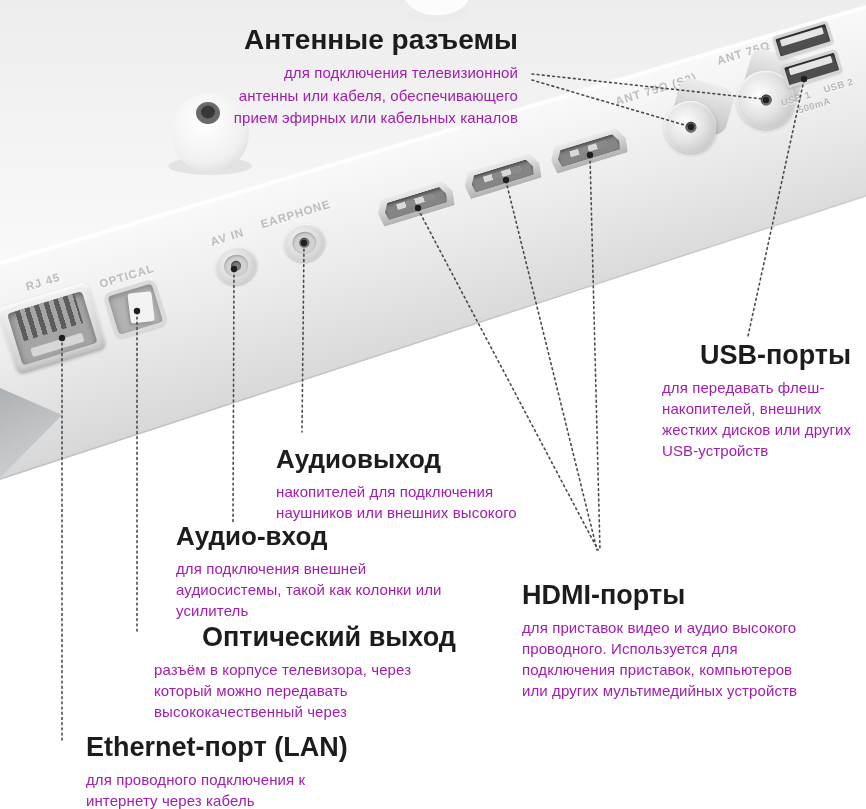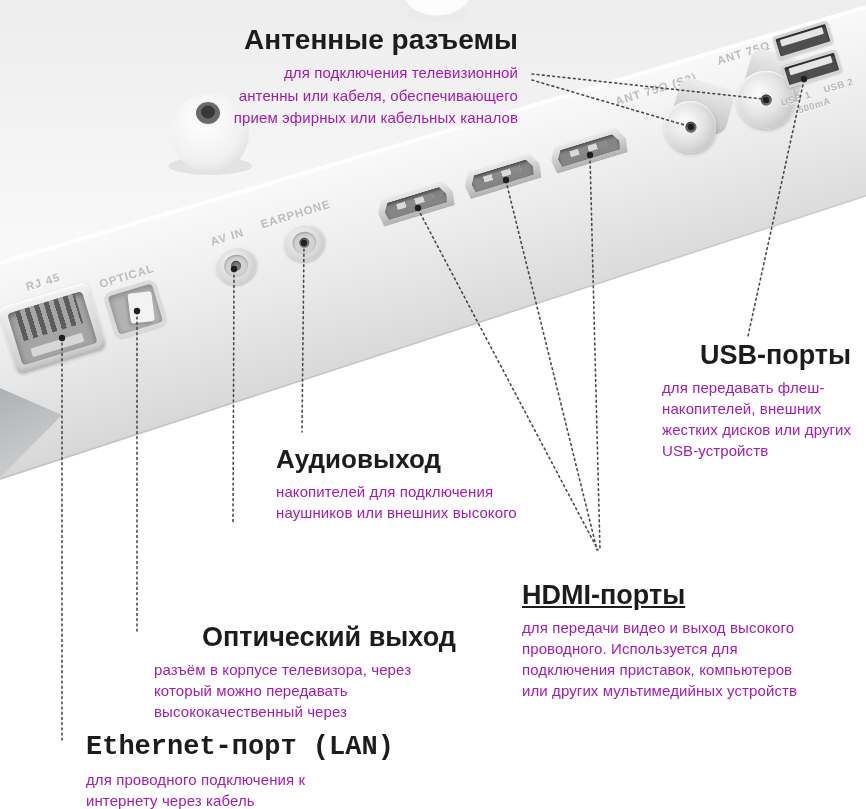--- a/index.html
+++ b/index.html
@@ -18,23 +18,23 @@
   .ann-antenna .ann-line  { line-height:22.5px; }
   .ann-usb      { left:662px; top:340px; }
   .ann-usb      .ann-title { font-size:27px;text-align:right; }
   .ann-audioout { left:276px; top:445px; }
   .ann-audioout .ann-title { font-size:26px; }
   .ann-audioin  { left:176px; top:522px; }
   .ann-audioin  .ann-title { font-size:26px; }
   .ann-optical  { left:154px; top:622px; }
   .ann-optical  .ann-title { font-size:27px;margin-left:48px; }
   .ann-ethernet { left:86px;  top:732px; }
-  .ann-ethernet .ann-title { font-size:27px;font-family:Liberation Mono, monospace; }
+  .ann-ethernet .ann-title { font-size:27px; }
   .ann-hdmi     { left:522px; top:580px; }
-  .ann-hdmi     .ann-title { font-size:27px;text-decoration:underline; }
+  .ann-hdmi     .ann-title { font-size:27px; }
 
   
   .band {
     position:absolute; left:0; top:270px; width:1100px; height:210px;
     transform:rotate(-17deg); transform-origin:0 0; z-index:2;
   }
   .port { position:absolute; }
   .plabel {
     position:absolute; top:-17px; left:0; font-size:11.5px; font-weight:700;
     color:#bdbdbd; letter-spacing:.9px; white-space:nowrap;
@@ -258,35 +258,41 @@
     <div class="ann-line">жестких дисков или других</div>
     <div class="ann-line">USB-устройств</div>
   </div>
 
   <div class="ann ann-audioout" style="z-index:4">
     <div class="ann-title">Аудиовыход</div>
     <div class="ann-line">накопителей для подключения</div>
     <div class="ann-line">наушников или внешних высокого</div>
   </div>
 
+  <div class="ann ann-audioin" style="z-index:4">
+    <div class="ann-title">Аудио-вход</div>
+    <div class="ann-line">для подключения внешней</div>
+    <div class="ann-line">аудиосистемы, такой как колонки или</div>
+    <div class="ann-line">усилитель</div>
+  </div>
 
   <div class="ann ann-optical" style="z-index:4">
     <div class="ann-title">Оптический выход</div>
     <div class="ann-line">разъём в корпусе телевизора, через</div>
     <div class="ann-line">который можно передавать</div>
     <div class="ann-line">высококачественный через</div>
   </div>
 
   <div class="ann ann-ethernet" style="z-index:4">
     <div class="ann-title">Ethernet-порт (LAN)</div>
     <div class="ann-line">для проводного подключения к</div>
     <div class="ann-line">интернету через кабель</div>
   </div>
 
   <div class="ann ann-hdmi" style="z-index:4">
     <div class="ann-title">HDMI-порты</div>
-    <div class="ann-line">для передачи видео и выход высокого</div>
+    <div class="ann-line">для приставок видео и аудио высокого</div>
     <div class="ann-line">проводного. Используется для</div>
     <div class="ann-line">подключения приставок, компьютеров</div>
     <div class="ann-line">или других мультимедийных устройств</div>
   </div>
 
 </div>
 
 </body></html>

